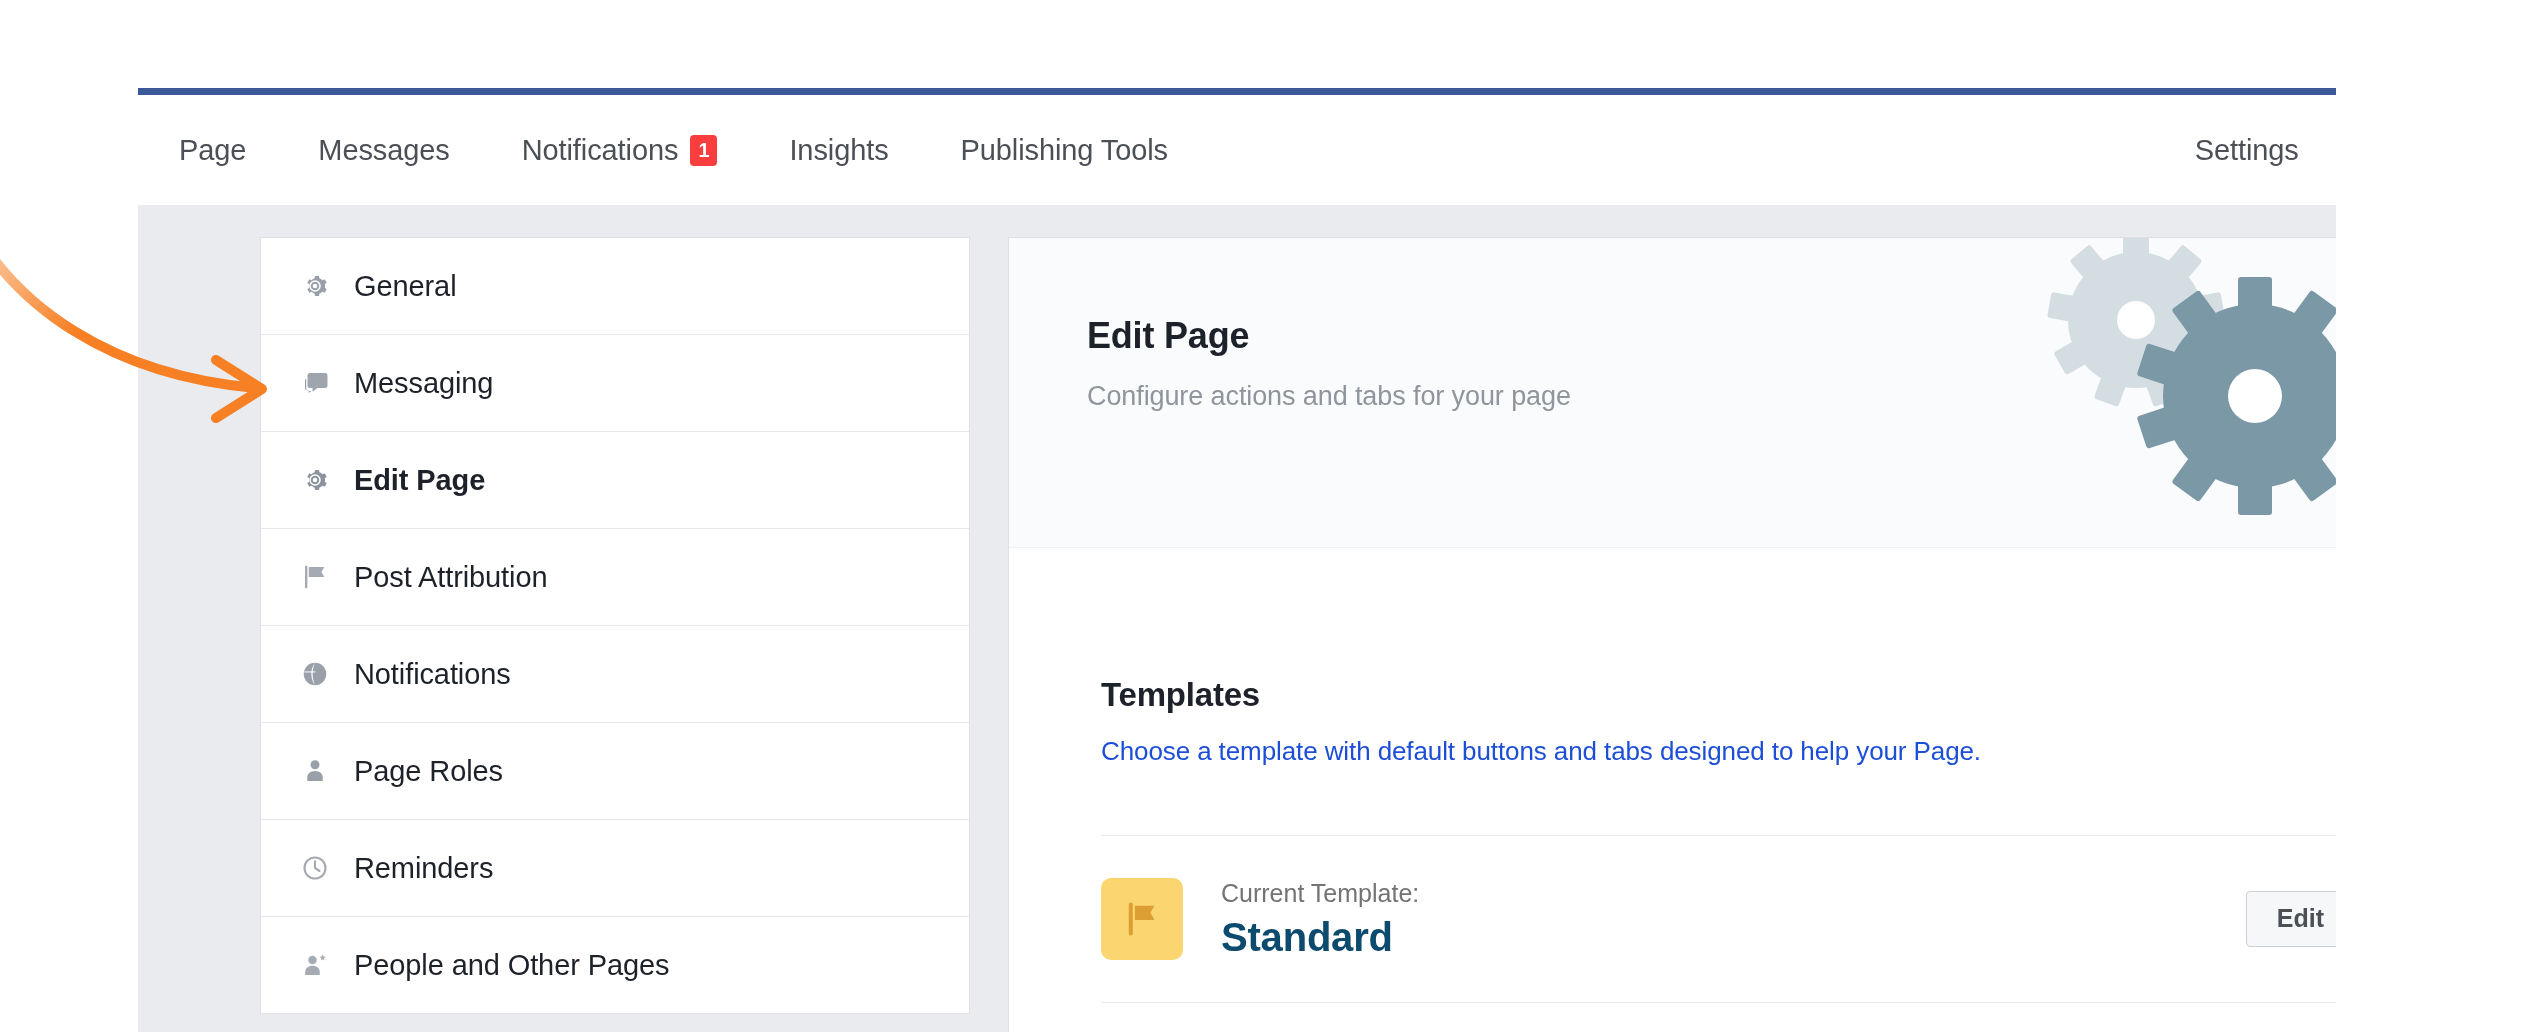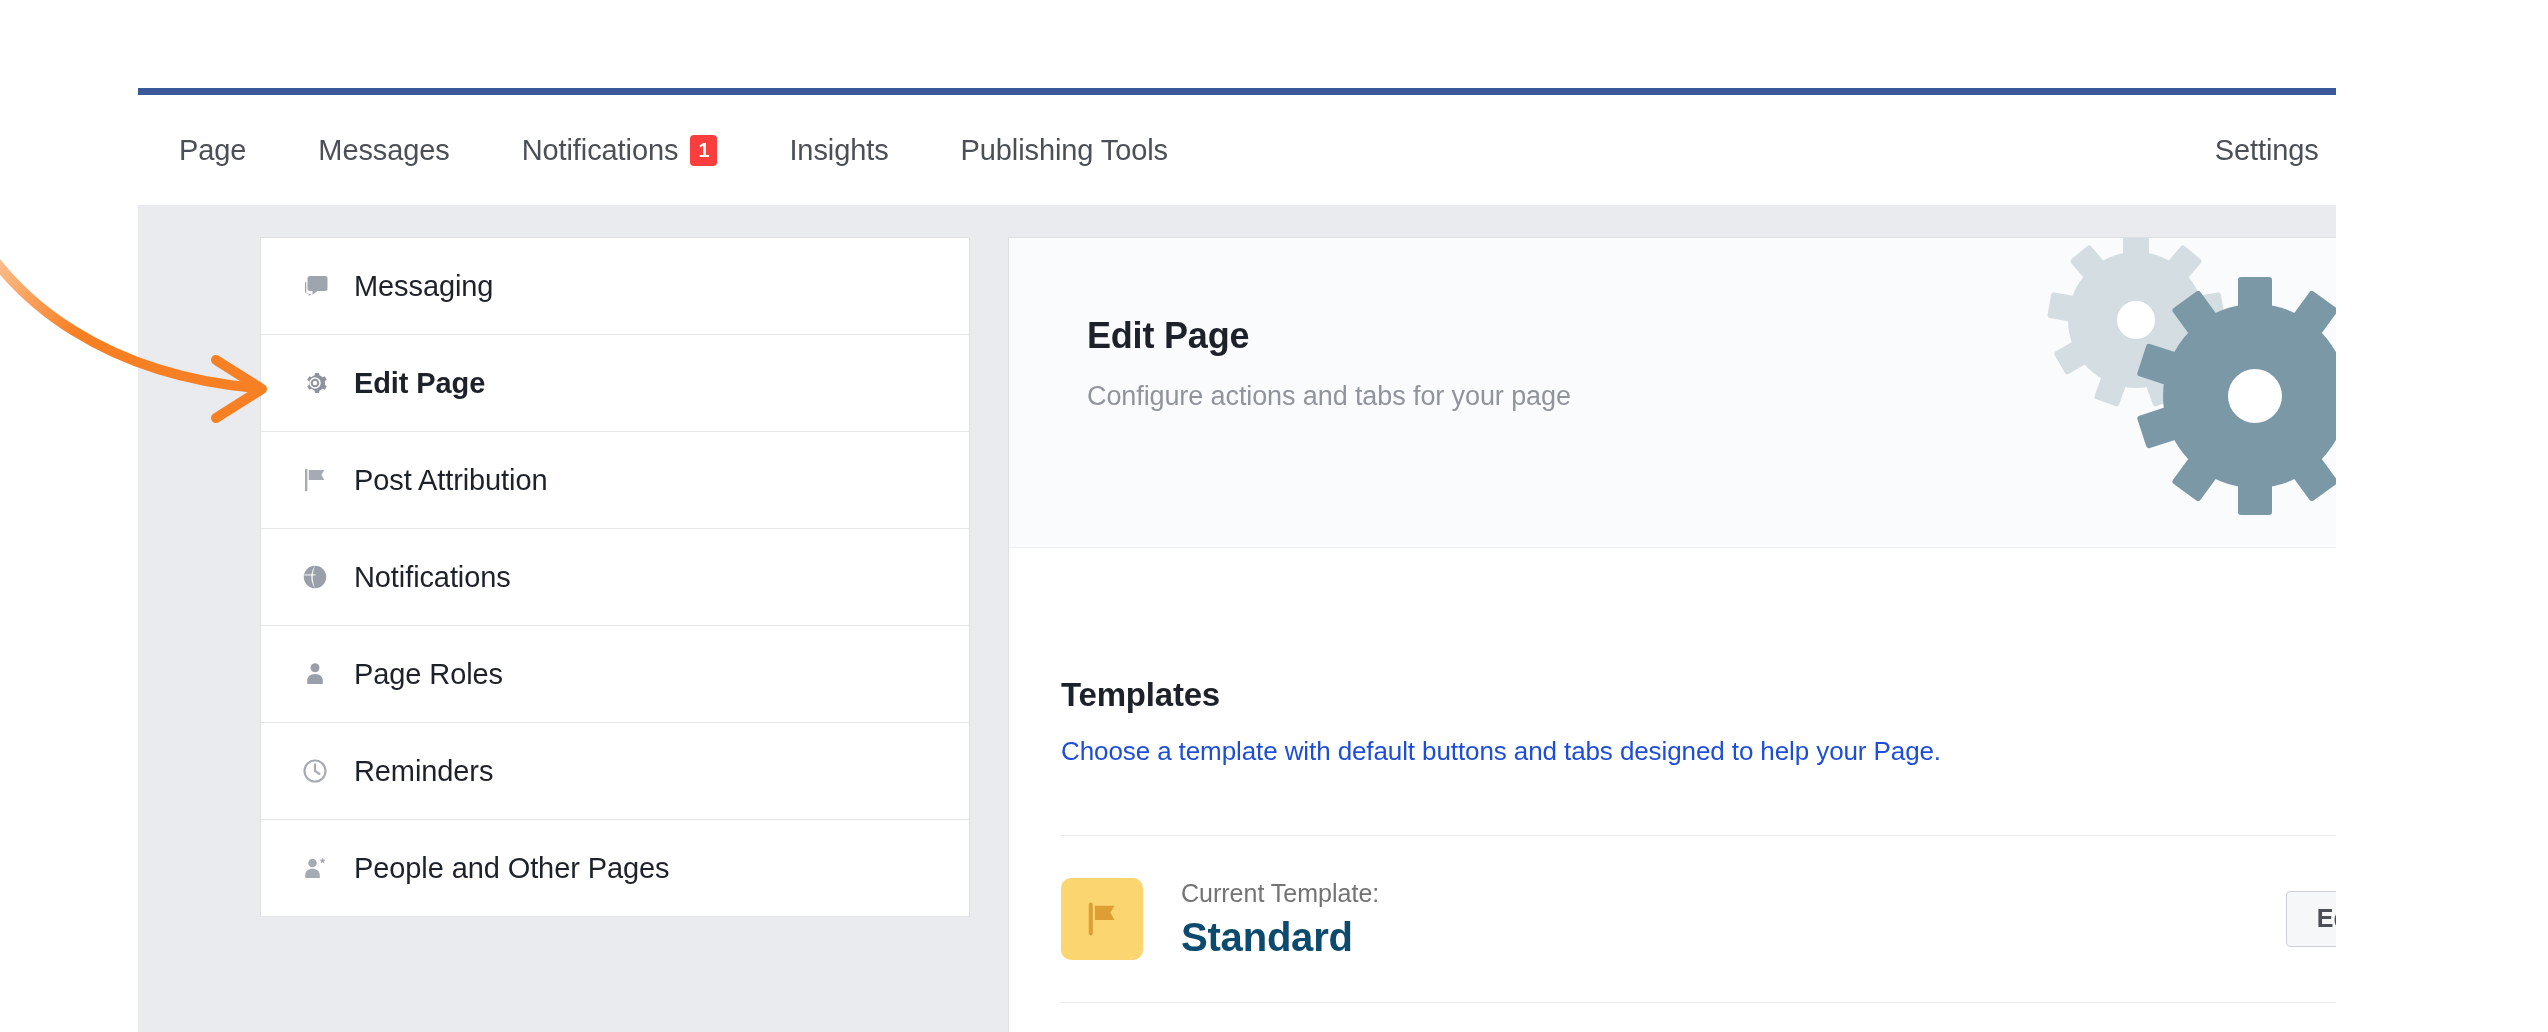--- a/index.html
+++ b/index.html
@@ -42,21 +42,21 @@
   }
   .nav-left {
     display: flex;
     align-items: center;
     padding-left: 41px;
   }
   .nav-right {
     display: flex;
     align-items: center;
     margin-left: auto;
-    padding-right: 36px;
+    padding-right: 56px;
   }
   .nav-item {
     font-size: 29px;
     color: #4b4f56;
     white-space: nowrap;
     cursor: pointer;
     display: flex;
     align-items: center;
     letter-spacing: -0.1px;
   }
@@ -176,21 +176,21 @@
     position: absolute;
     right: 38px;
     top: -78px;
     width: 420px;
     height: 360px;
     pointer-events: none;
   }
 
   
   .templates-section {
-    padding: 0 52px;
+    padding: 0 92px;
   }
   .tpl-title {
     font-size: 33px;
     font-weight: bold;
     color: #1d2129;
     margin: 0;
     padding-top: 128px;
     letter-spacing: -0.2px;
   }
   .tpl-sub {
@@ -304,20 +304,29 @@
         <span>Help</span>
         <span class="caret-down"></span>
       </div>
     </div>
   </div>
 
   <div class="page-body"></div>
 
   <div class="sidebar">
 
+    <div class="sidebar-item">
+      <span class="sb-icon">
+        <svg width="30" height="30" viewBox="0 0 24 24" fill="#9aa0a9">
+          <path d="M12 8.6a3.4 3.4 0 100 6.8 3.4 3.4 0 000-6.8zm0 5.2a1.8 1.8 0 110-3.6 1.8 1.8 0 010 3.6z"></path>
+          <path d="M20 12c0-.5-.05-.98-.14-1.45l1.5-1.1-1.6-2.78-1.76.66a7.9 7.9 0 00-2.5-1.45L15.2 4h-3.2l-.3 1.88a7.9 7.9 0 00-2.5 1.45l-1.76-.66-1.6 2.78 1.5 1.1a8.2 8.2 0 000 2.9l-1.5 1.1 1.6 2.78 1.76-.66a7.9 7.9 0 002.5 1.45l.3 1.88h3.2l.3-1.88a7.9 7.9 0 002.5-1.45l1.76.66 1.6-2.78-1.5-1.1c.09-.47.14-.95.14-1.45zm-8 4.6A4.6 4.6 0 1116.6 12 4.6 4.6 0 0112 16.6z"></path>
+        </svg>
+      </span>
+      <span class="sb-label">General</span>
+    </div>
 
     <div class="sidebar-item">
       <span class="sb-icon">
         <svg width="30" height="30" viewBox="0 0 24 24" fill="#9aa0a9">
           <path d="M8 4h12a2 2 0 012 2v8a2 2 0 01-2 2h-6l-4 3v-3H8a2 2 0 01-2-2V6a2 2 0 012-2z" opacity="0.95"></path>
           <path d="M4 9v7a2 2 0 002 2h1v2l2.2-1.6H6.6A1.6 1.6 0 015 16.9V9H4z"></path>
         </svg>
       </span>
       <span class="sb-label">Messaging</span>
     </div>

